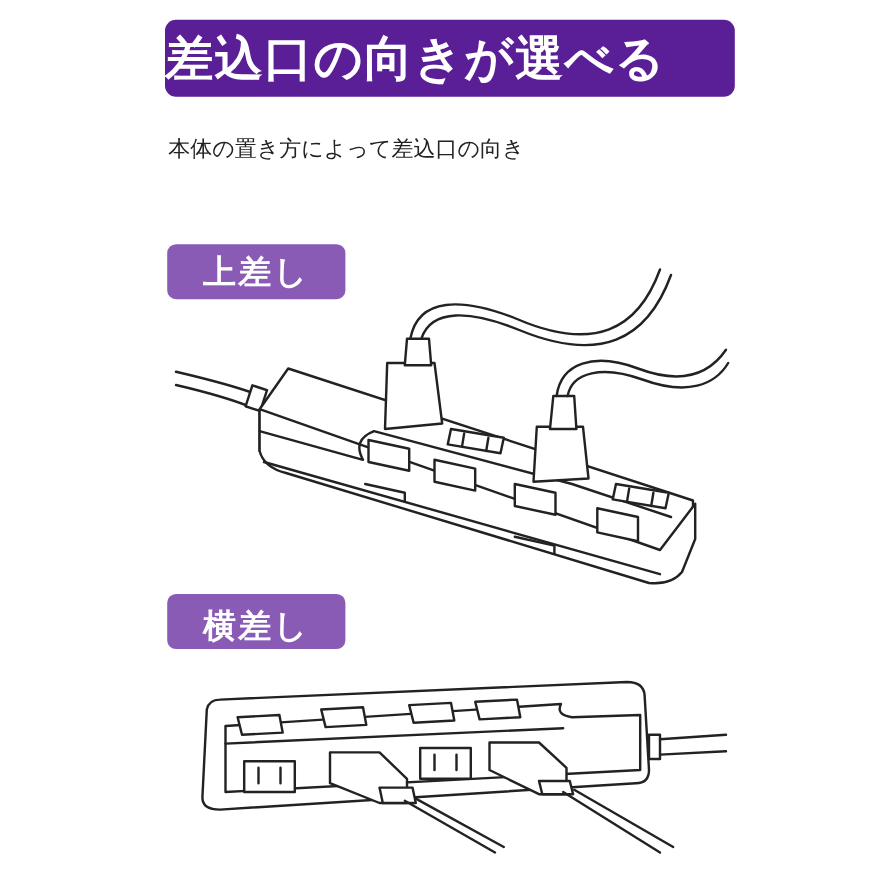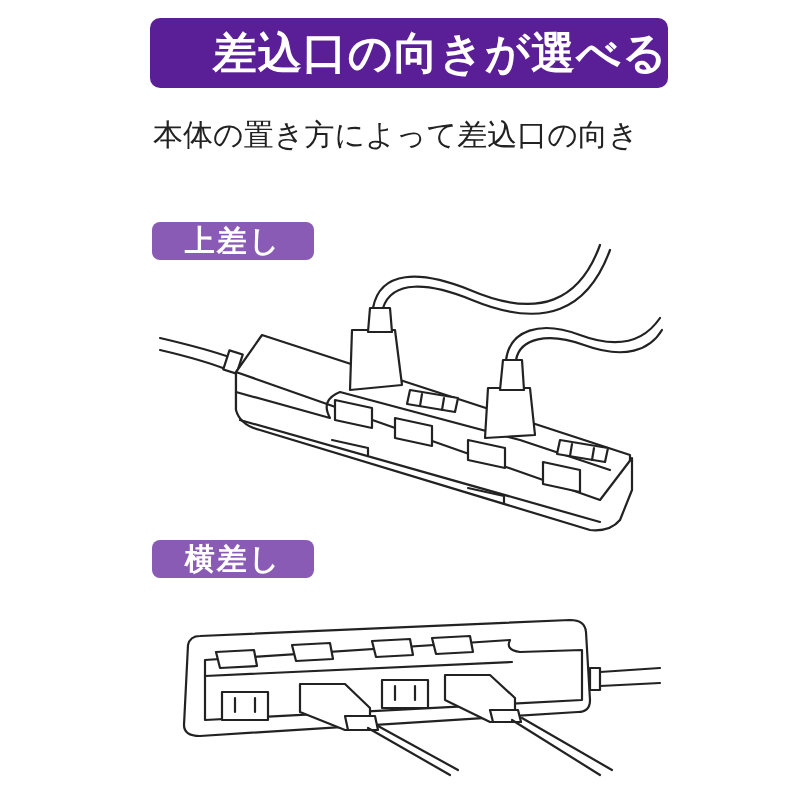--- a/index.html
+++ b/index.html
@@ -1,37 +1,37 @@
 <!DOCTYPE html>
 <html><head>
 <meta charset="utf-8">
 <style>
   html, body { margin: 0; padding: 0; background: #ffffff; }
   body { width: 800px; height: 800px; position: relative; overflow: hidden;
          font-family: "DejaVu Sans", "Liberation Sans", sans-serif; }
   .title-banner {
     position: absolute; left: 150px; top: 18px; width: 518px; height: 70px;
     background: #5a1e96; border-radius: 10px;
-    display: flex; align-items: center; justify-content: flex-end;
+    display: flex; align-items: center; justify-content: flex-start;
   }
   .title-banner span {
     color: #ffffff; font-size: 44px; font-weight: bold; letter-spacing: 1px;
   }
   .description {
     position: absolute; left: 153px; top: 114px; width: 540px;
-    font-size: 30px; line-height: 42px; color: #222222; margin: 0;
+    font-size: 20px; line-height: 42px; color: #222222; margin: 0;
   }
   .section-label {
-    position: absolute; left: 152px; width: 162px; height: 38px;
+    position: absolute; left: 152px; width: 162px; height: 50px;
     background: #8a5bb5; border-radius: 8px;
     display: flex; align-items: center; justify-content: center;
   }
   .section-label span { color: #ffffff; font-size: 30px; font-weight: bold; letter-spacing: 2px; }
   .label-top { top: 222px; }
-  .label-side { top: 540px; }
+  .label-side { top: 540px; align-items: flex-end; }
   svg.illus { position: absolute; left: 0; top: 0; }
   .ln { fill: none; stroke: #222; stroke-width: 2.2; stroke-linejoin: round; stroke-linecap: round; }
   .fl { fill: #fff; stroke: #222; stroke-width: 2.2; stroke-linejoin: round; }
 </style>
 </head>
 <body>
 
 <div class="title-banner">
   <span>差込口の向きが選べる</span>
 </div>

